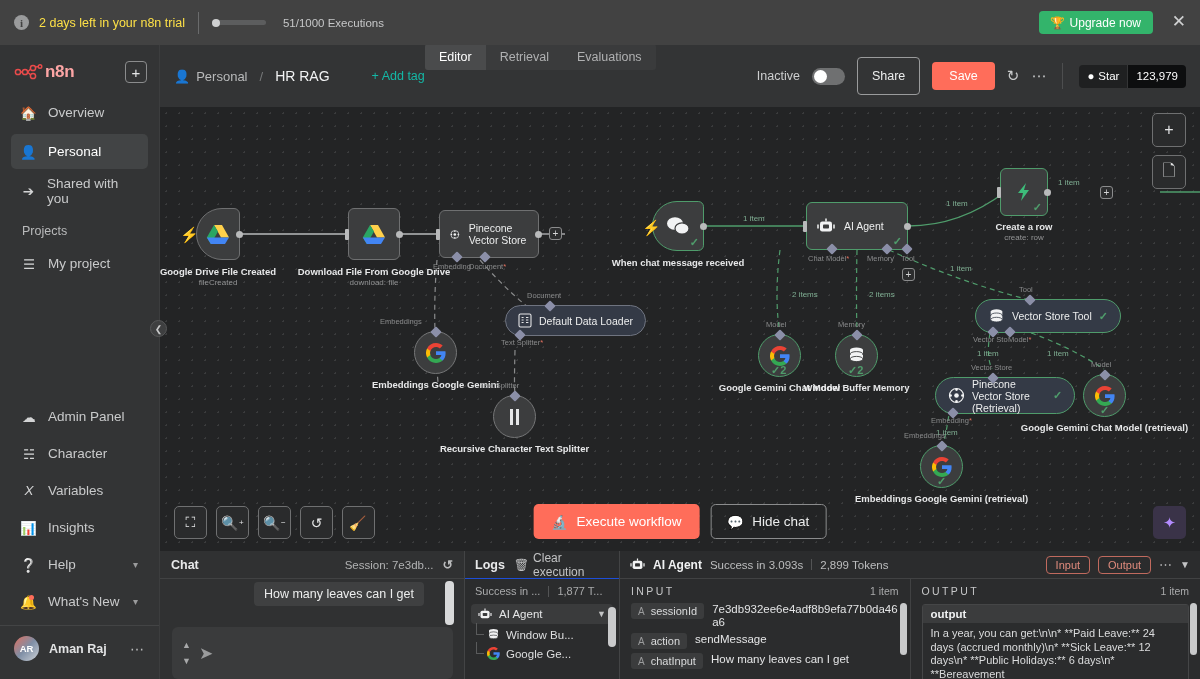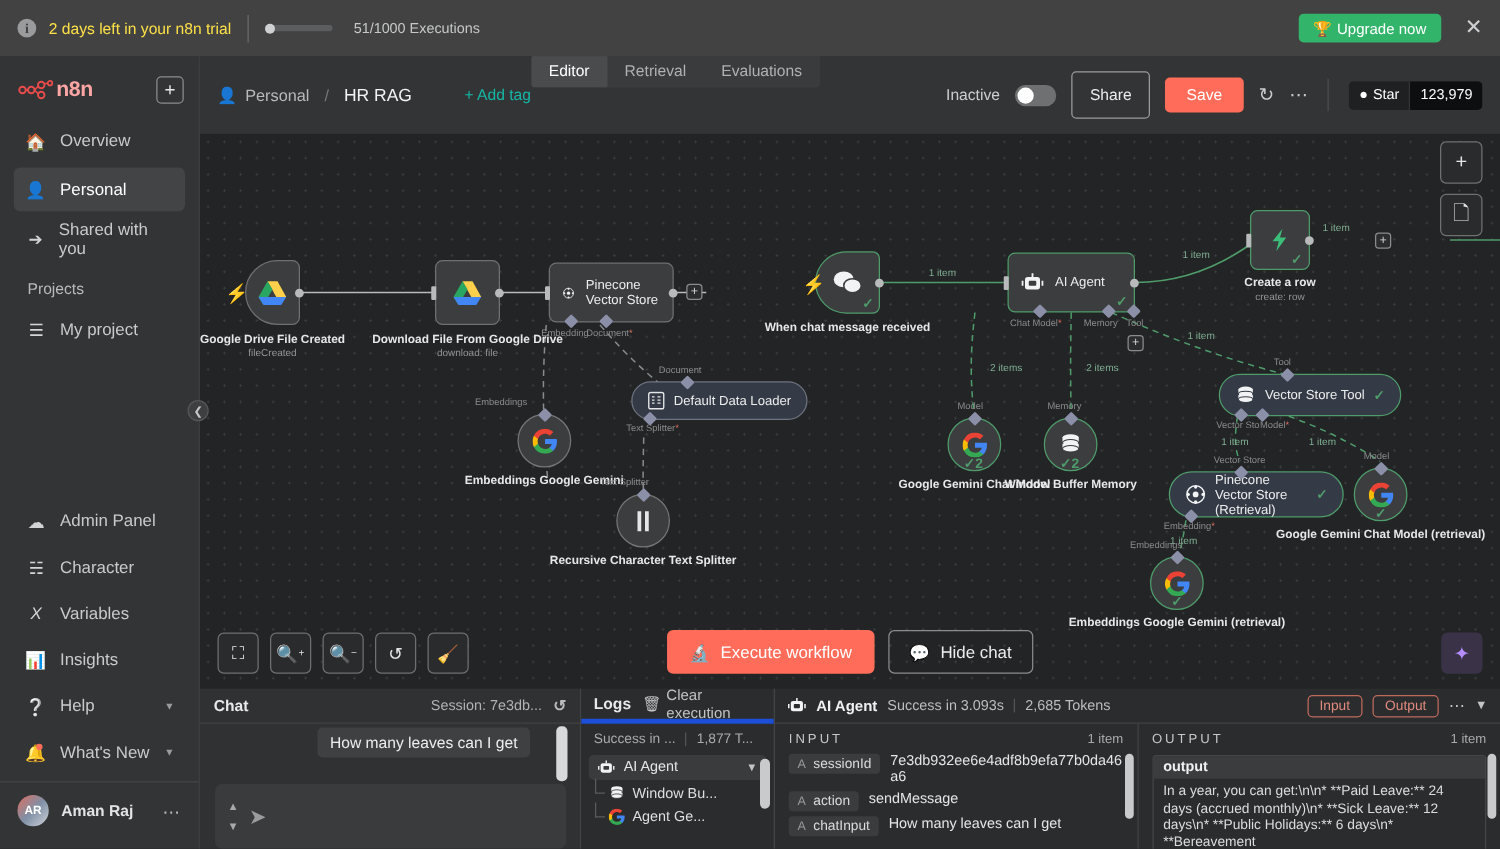--- a/index.html
+++ b/index.html
@@ -206,21 +206,21 @@
   .chat-scroll { position:absolute; right:10px; top:2px; width:9px; height:44px; background:#d8d9da; border-radius:4px; }
   .chat-input {
     position:absolute; left:12px; top:48px; width:281px; height:52px;
     background:#3a3b3c; border-radius:6px; display:flex; align-items:center; padding:0 10px;
   }
   .ci-arrows { display:flex; flex-direction:column; gap:6px; color:#a8a9aa; font-size:9px; margin-right:8px; }
   .ci-ph { color:#97989a; font-size:12.5px; line-height:15px; flex:1; }
   .send-ico { color:#9a9b9c; font-size:17px; }
 
   .logs-pane { width:155px; background:#2b2c2d; border-right:1px solid #434445; position:relative; }
-  .logs-hd { height:28px; display:flex; align-items:center; gap:9px; padding:0 10px; border-bottom:4px solid #1d4ed8; }
+  .logs-hd { height:28px; display:flex; align-items:center; gap:9px; padding:0 10px; border-bottom:1px solid #1d4ed8; }
   .logs-t { font-size:12.5px; color:#e8e9ea; font-weight:600; }
   .clear-ex { font-size:12px; color:#c2c3c4; display:flex; align-items:center; gap:4px; cursor:pointer; }
   .logs-sum { display:flex; align-items:flex-end; gap:8px; padding:6px 10px; font-size:11px; color:#a9aaab; }
   .sum-div { width:1px; height:11px; background:#535455; }
   .tree-node {
     display:flex; align-items:center; gap:7px; margin:1px 6px; padding:4px 7px;
     border-radius:4px; font-size:11.5px; color:#e4e5e6; cursor:pointer;
   }
   .tree-node.sel { background:#3a3b3c; }
   .tree-child { display:flex; align-items:center; gap:6px; padding:3px 0 3px 22px; font-size:11.5px; color:#dedfe0; position:relative; cursor:pointer; }
@@ -752,36 +752,36 @@
         </svg>
         <span>Window Bu...</span>
       </div>
       <div class="tree-child">
         <svg width="13" height="13" viewBox="0 0 20 20">
           <path d="M19.6 10.2c0-.7-.06-1.4-.18-2H10v3.9h5.4a4.6 4.6 0 0 1-2 3v2.5h3.2c1.9-1.7 3-4.3 3-7.4z" fill="#4285f4"></path>
           <path d="M10 20c2.7 0 5-.9 6.6-2.4l-3.2-2.5c-.9.6-2 1-3.4 1-2.6 0-4.8-1.7-5.6-4.1H1.1v2.6A10 10 0 0 0 10 20z" fill="#34a853"></path>
           <path d="M4.4 11.9a6 6 0 0 1 0-3.8V5.5H1.1a10 10 0 0 0 0 9z" fill="#fbbc05"></path>
           <path d="M10 4c1.5 0 2.8.5 3.8 1.5l2.9-2.9C15 1 12.7 0 10 0A10 10 0 0 0 1.1 5.5l3.3 2.6C5.2 5.7 7.4 4 10 4z" fill="#ea4335"></path>
         </svg>
-        <span>Agent Ge...</span>
+        <span>Google Ge...</span>
       </div>
       <div class="logs-scroll"></div>
     </div>
 
     <div class="detail-pane">
       <div class="det-hd">
         <svg width="15" height="13" viewBox="0 0 18 16">
           <rect x="3" y="3.5" width="12" height="10" rx="2.2" fill="#f2f3f4"></rect>
           <rect x="6" y="6.5" width="6" height="4" rx="0.8" fill="#2b2c2d"></rect>
           <path d="M9 0.5v3M1 6.5v4M17 6.5v4" stroke="#f2f3f4" stroke-width="1.5"></path>
         </svg>
         <span class="det-title">AI Agent</span>
         <span class="det-meta">Success in 3.093s</span>
         <span class="det-div"></span>
-        <span class="det-meta">2,685 Tokens</span>
+        <span class="det-meta">2,899 Tokens</span>
         <span style="margin-left:auto;display:flex;align-items:center;gap:8px;">
           <button class="pillbtn">Input</button>
           <button class="pillbtn">Output</button>
           <span style="color:#c3c4c5;cursor:pointer;">⋯</span>
           <span style="color:#c3c4c5;cursor:pointer;font-size:10px;">▼</span>
         </span>
       </div>
 
       <div class="io-wrap">
         <div class="io-col">

